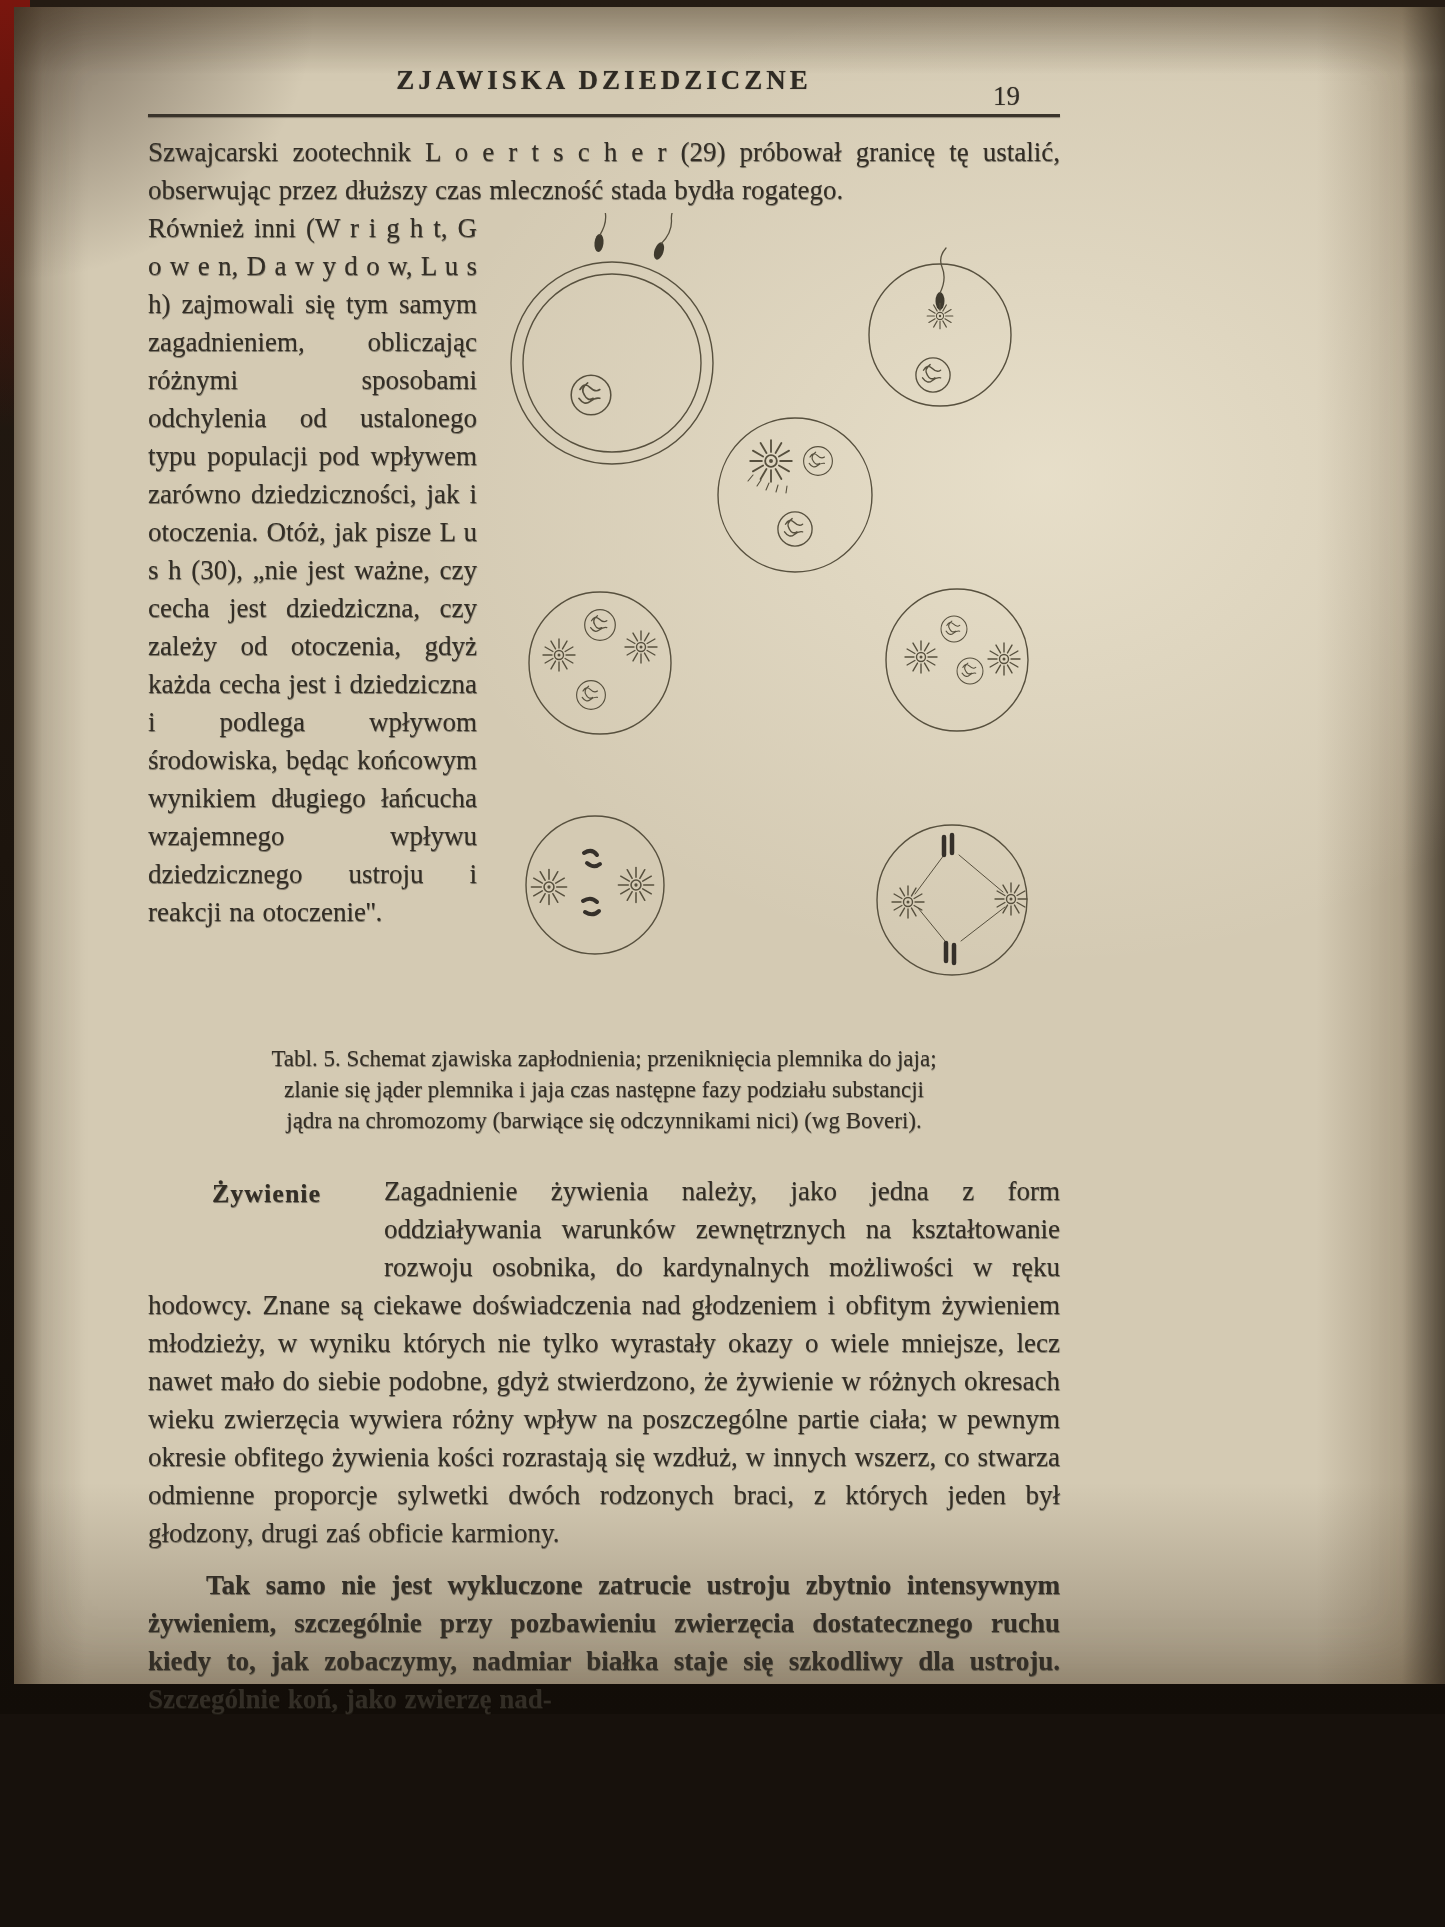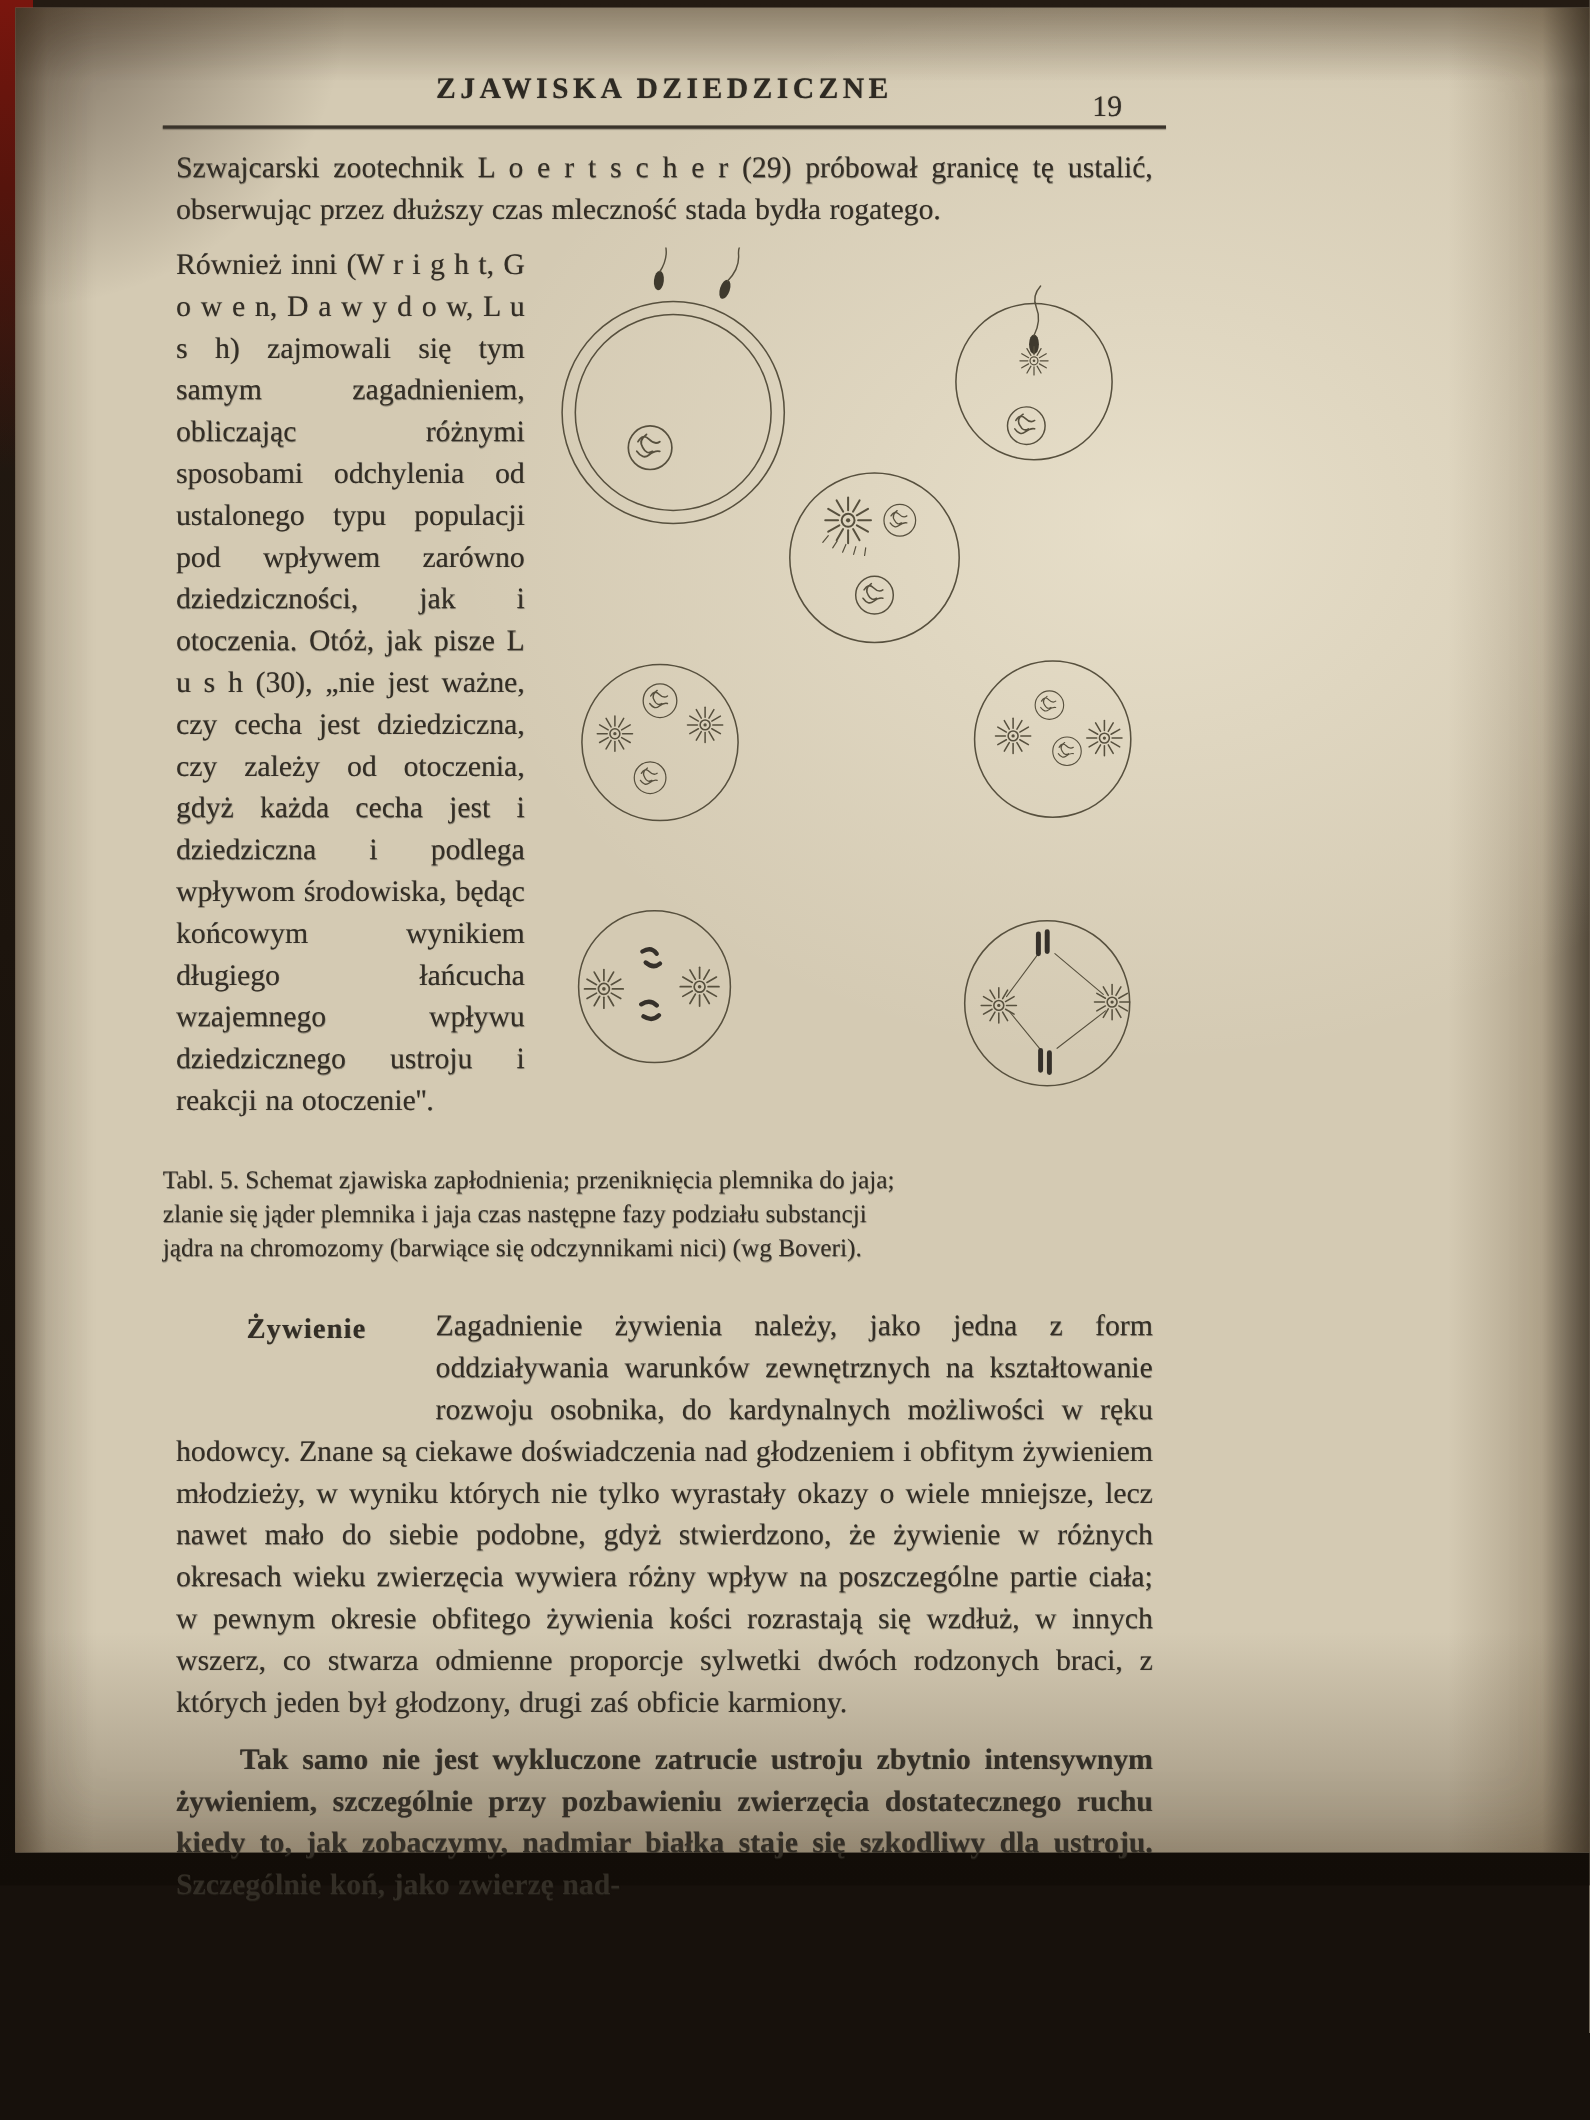--- a/index.html
+++ b/index.html
@@ -54,35 +54,35 @@
   .rule {
     height: 3px;
     background: #3a342b;
     margin-top: 18px;
     box-shadow: 0 1px 1px rgba(58,52,43,0.45);
   }
   .para {
     font-size: 27px;
     line-height: 38px;
     text-align: justify;
-    margin: 12px;
+    margin: 0;
     word-spacing: 1px;
     text-shadow: 0.4px 0.5px 0.7px rgba(42,38,31,0.55);
   }
   .intro { margin-top: 16px; }
   .wrapblock { margin-top: 0; }
   .figure {
     float: right;
     width: 565px;
     margin: 4px 0 10px 18px;
   }
   .caption {
     clear: both;
     padding-top: 26px;
-    text-align: left;
+    text-align: center;
     font-size: 23px;
     line-height: 31px;
     text-shadow: 0.4px 0.5px 0.7px rgba(42,38,31,0.5);
   }
   .section { margin-top: 36px; }
   .mlabel {
     float: left;
     width: 236px; height: 78px;
     box-sizing: border-box;
     padding: 3px 0 0 64px;

